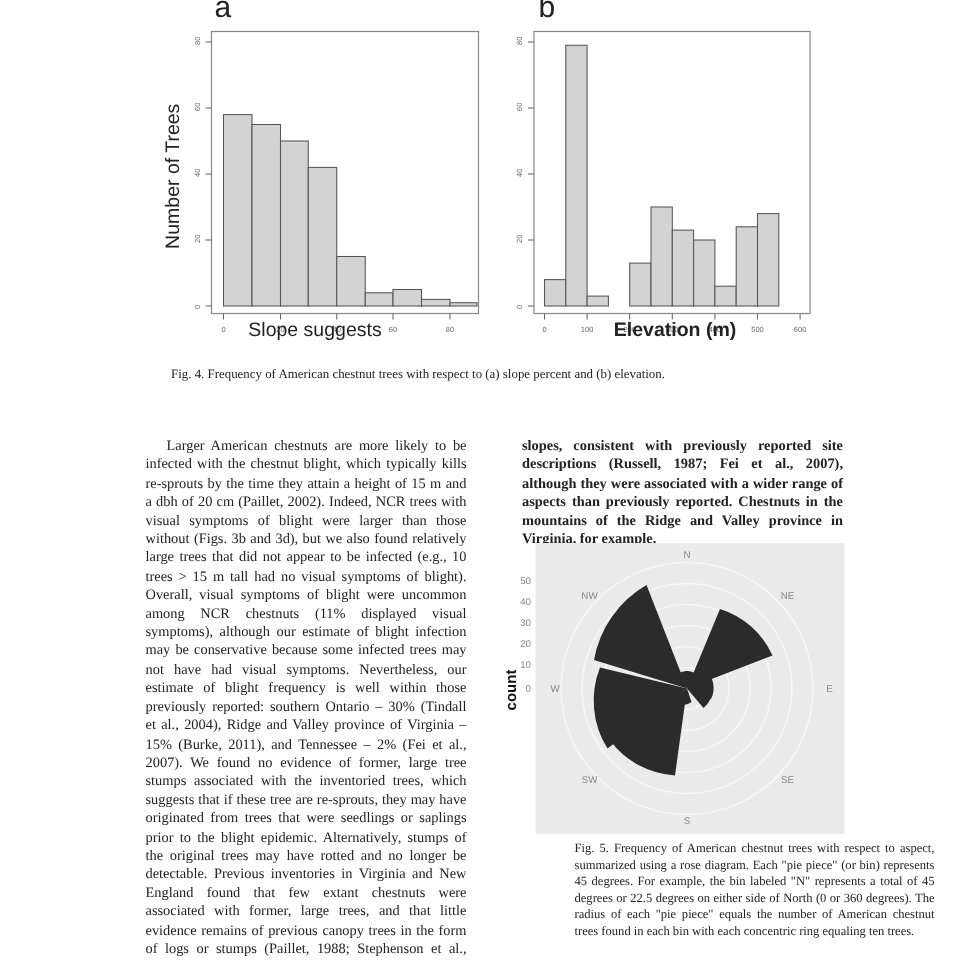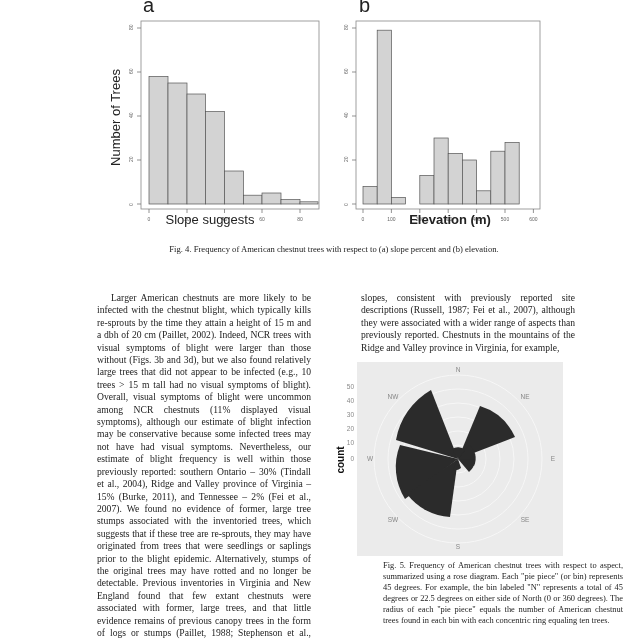--- a/index.html
+++ b/index.html
@@ -1,20 +1,20 @@
 <!DOCTYPE html>
 <html><head>
 <meta charset="utf-8">
 <style>
   html,body{margin:0;padding:0;background:#fff;}
   body{width:640px;height:640px;position:relative;overflow:hidden;font-family:"Liberation Serif",serif;color:#222;}
   .abs{position:absolute;}
   .panel-letter{font-family:"Liberation Sans",sans-serif;font-size:20px;color:#222;}
   .axis-title{font-family:"Liberation Sans",sans-serif;font-size:13px;color:#222;}
-  .caption{font-size:8.6px;line-height:11px;text-align:center;}
+  .caption{font-size:8.6px;line-height:11px;}
   .col{font-size:9.6px;line-height:12.4px;text-align:justify;}
   .col p{margin:13px;text-indent:14px;}
   .fig5cap{font-size:8.4px;line-height:11px;text-align:justify;margin-left:48px;}
   svg text{font-family:"Liberation Sans",sans-serif;}
 </style>
 </head>
 <body>
 
 <div class="abs panel-letter" style="left:143px;top:-6px;">a</div>
 <div class="abs panel-letter" style="left:359px;top:-6px;">b</div>
@@ -118,21 +118,21 @@
 </svg>
 <div class="abs axis-title" style="left:350px;top:212px;width:200px;text-align:center;font-weight:bold;">Elevation (m)</div>
 
 <div class="abs caption" style="left:114px;top:244px;width:440px;">Fig. 4. Frequency of American chestnut trees with respect to (a) slope percent and (b) elevation.</div>
 
 <div class="abs col" style="left:84px;top:279px;width:240px;">
   <p>Larger American chestnuts are more likely to be infected with the chestnut blight, which typically kills re-sprouts by the time they attain a height of 15 m and a dbh of 20 cm (Paillet, 2002). Indeed, NCR trees with visual symptoms of blight were larger than those without (Figs. 3b and 3d), but we also found relatively large trees that did not appear to be infected (e.g., 10 trees &gt; 15 m tall had no visual symptoms of blight). Overall, visual symptoms of blight were uncommon among NCR chestnuts (11% displayed visual symptoms), although our estimate of blight infection may be conservative because some infected trees may not have had visual symptoms. Nevertheless, our estimate of blight frequency is well within those previously reported: southern Ontario – 30% (Tindall et al., 2004), Ridge and Valley province of Virginia – 15% (Burke, 2011), and Tennessee – 2% (Fei et al., 2007). We found no evidence of former, large tree stumps associated with the inventoried trees, which suggests that if these tree are re-sprouts, they may have originated from trees that were seedlings or saplings prior to the blight epidemic. Alternatively, stumps of the original trees may have rotted and no longer be detectable. Previous inventories in Virginia and New England found that few extant chestnuts were associated with former, large trees, and that little evidence remains of previous canopy trees in the form of logs or stumps (Paillet, 1988; Stephenson et al., 1991).</p>
   <p>NCR chestnuts were found on represents of moderate</p>
 </div>
 
-<div class="abs col" style="left:348px;top:279px;width:240px;">
+<div class="abs col" style="left:335px;top:279px;width:240px;font-weight:bold;">
   <p style="text-indent:0">slopes, consistent with previously reported site descriptions (Russell, 1987; Fei et al., 2007), although they were associated with a wider range of aspects than previously reported. Chestnuts in the mountains of the Ridge and Valley province in Virginia, for example,</p>
 </div>
 
 <svg class="abs" style="left:335px;top:362px;" width="240" height="194">
   <rect x="22" y="0" width="206" height="194" fill="#ebebeb"></rect>
 
   <g fill="none" stroke="#f7f7f7" stroke-width="1">
     <circle cx="123" cy="97" r="14"></circle>
     <circle cx="123" cy="97" r="28"></circle>
     <circle cx="123" cy="97" r="42"></circle>

